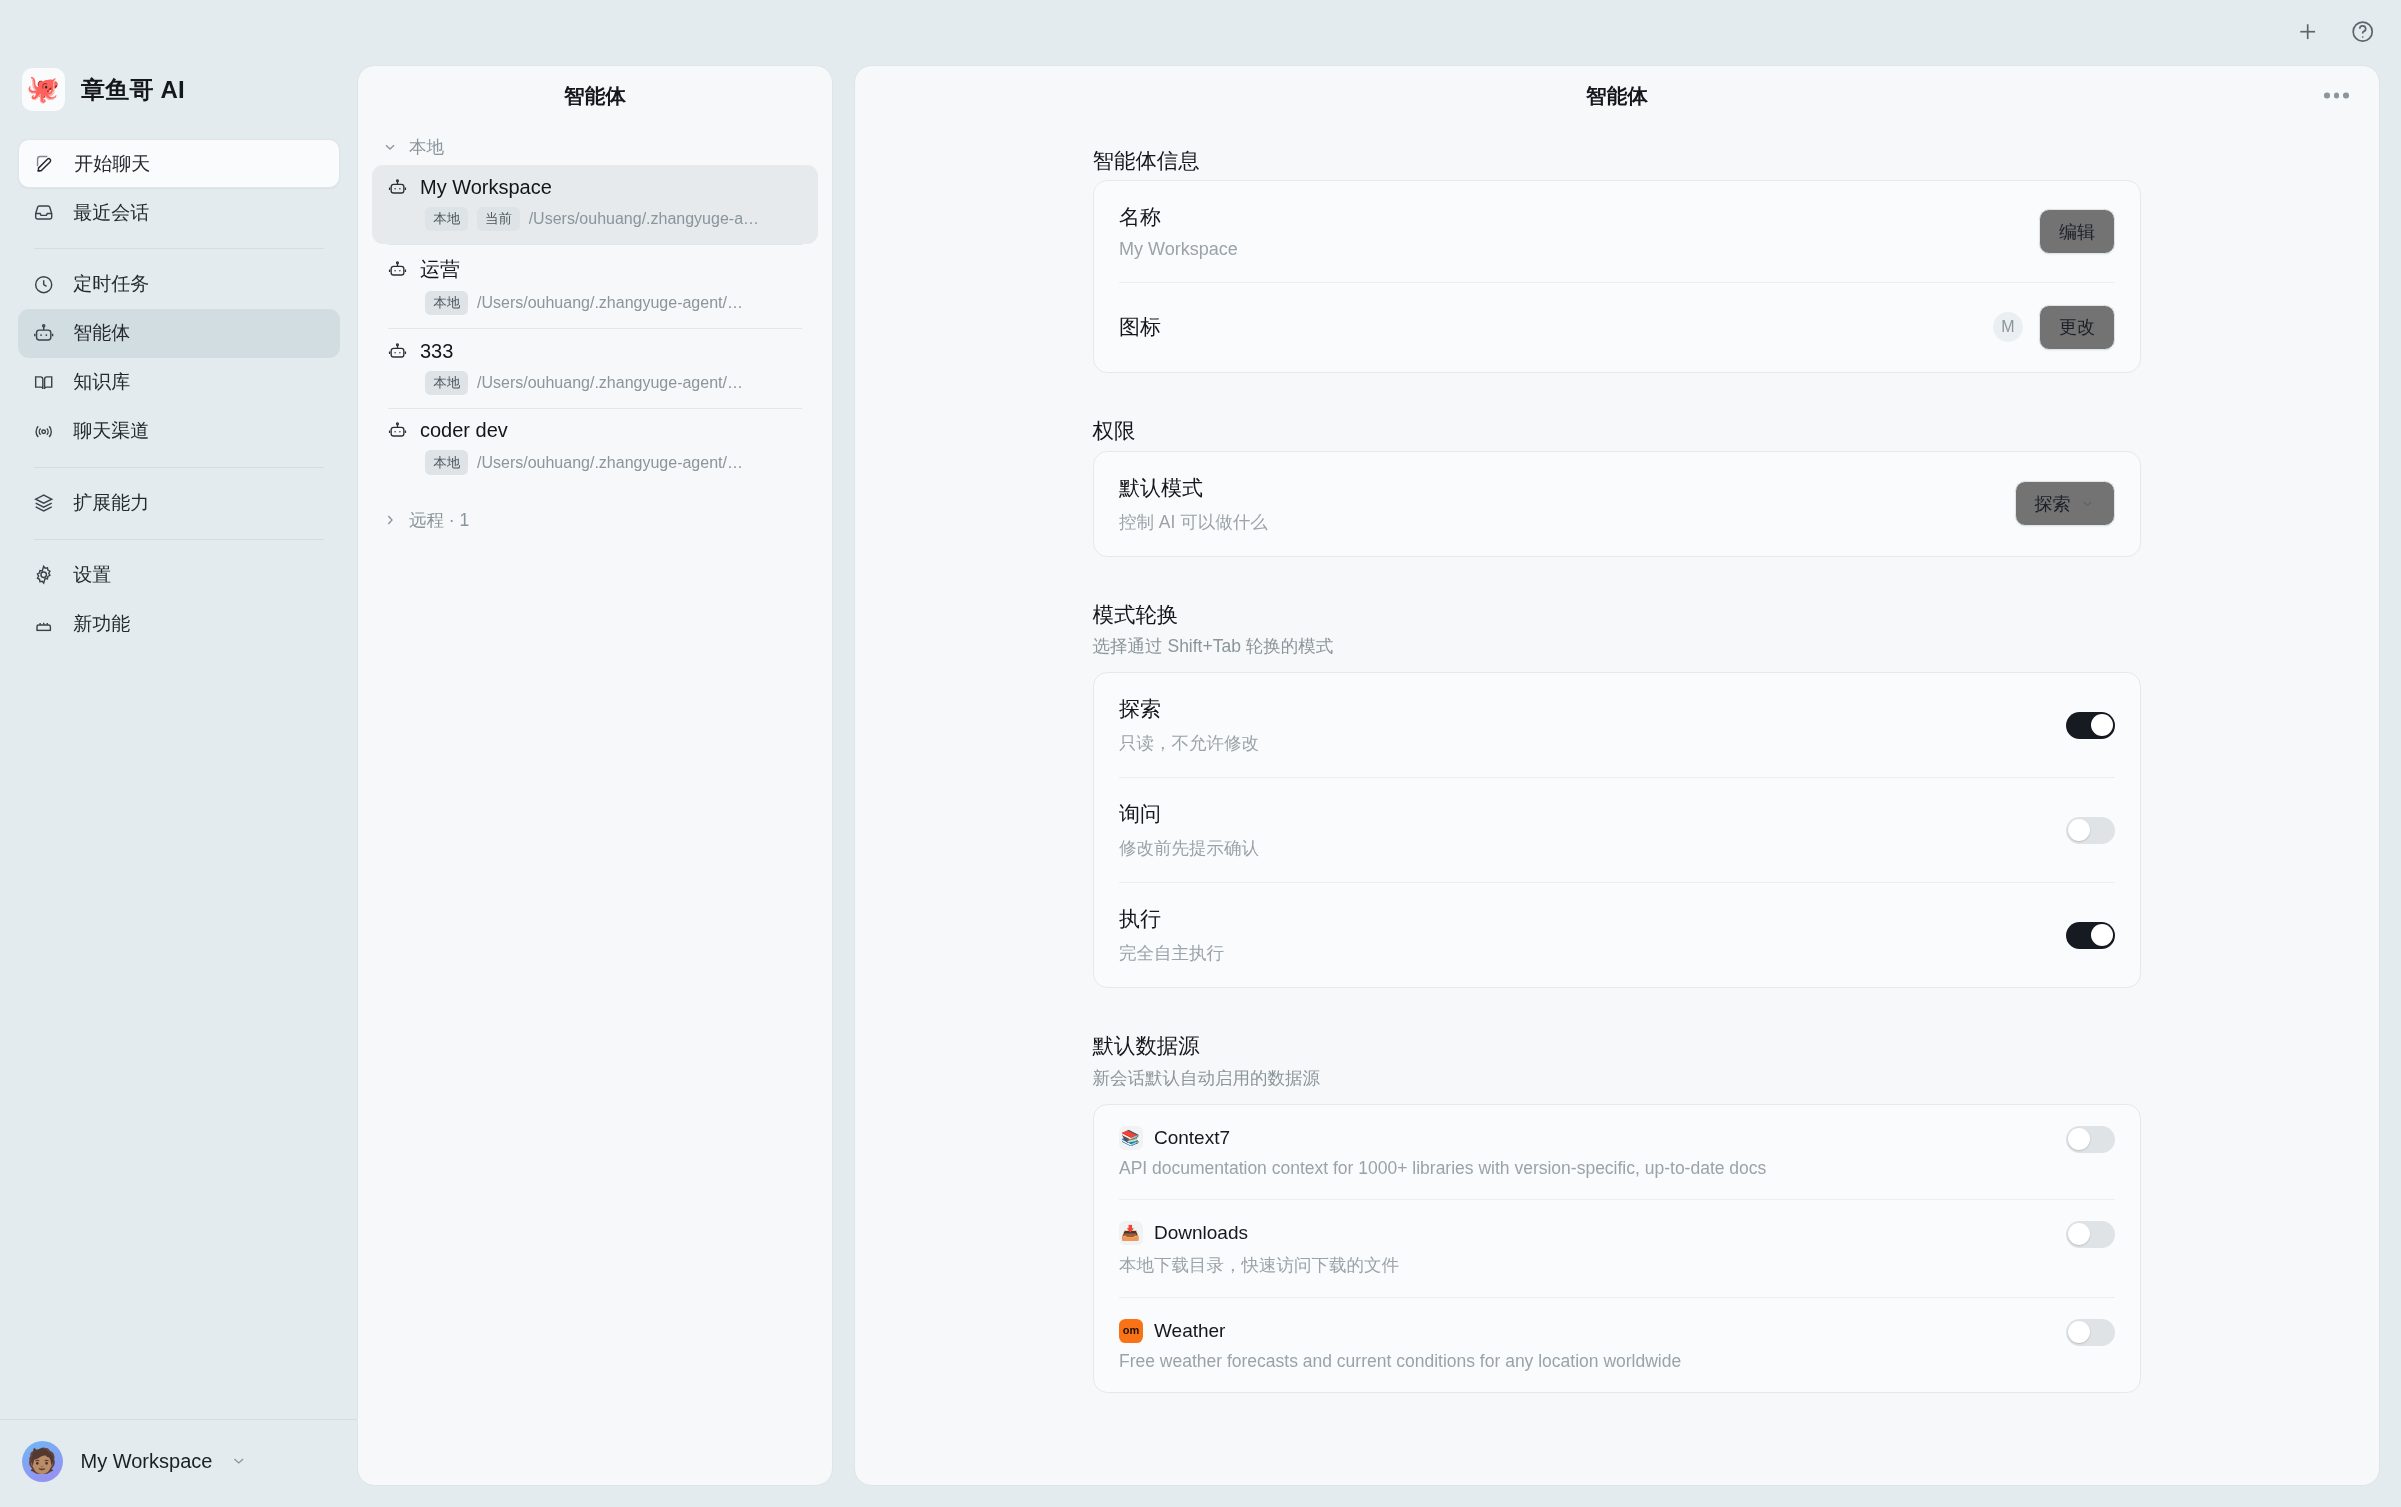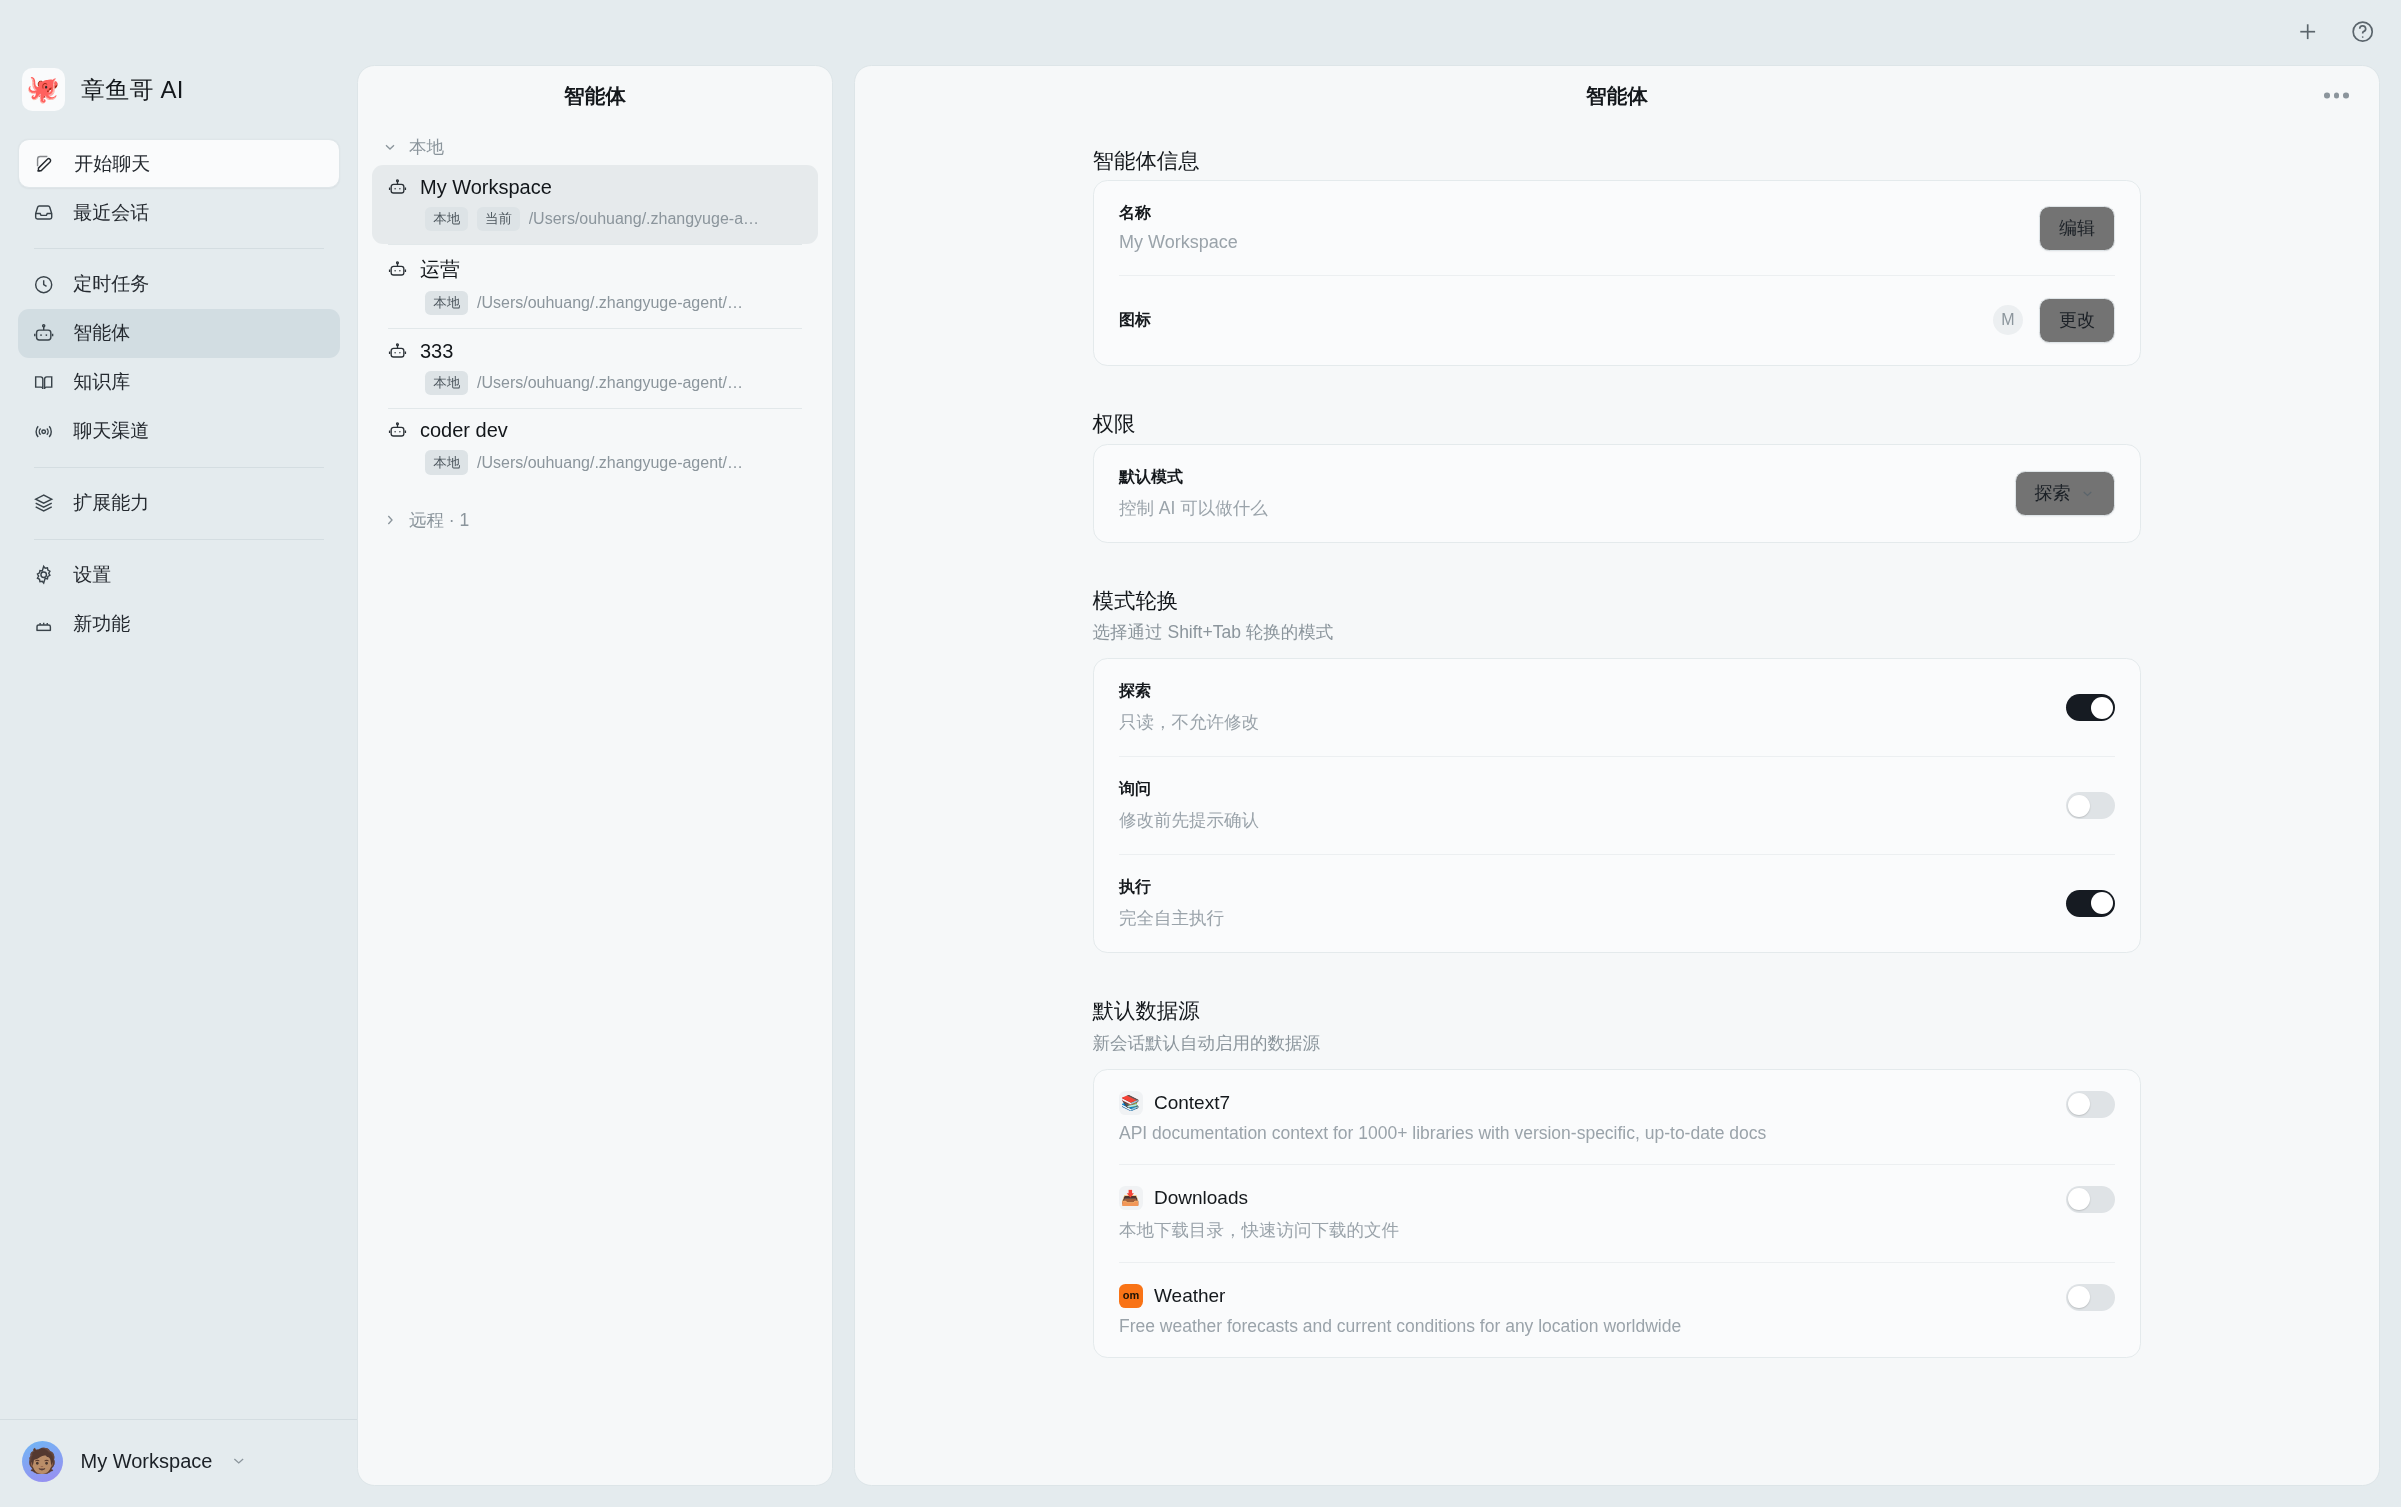--- a/index.html
+++ b/index.html
@@ -17,21 +17,21 @@
                  display: flex; align-items: center; justify-content: center; cursor: pointer; }
   .topbar-right { position: absolute; right: 19px; top: 12.7px; display: flex; align-items: center; gap: 17.5px; }
   .tb-btn { width: 38px; height: 38px; display: flex; align-items: center; justify-content: center; cursor: pointer; }
 
   
   .sidebar { width: 357px; height: 1507px; background: #e4ebee; flex: 0 0 357px;
              display: flex; flex-direction: column; position: relative; }
   .sidebar-brand { display: flex; align-items: center; gap: 16px; padding: 0 22px; height: 51px; margin-top: 64px; }
   .brand-logo { width: 43px; height: 43px; border-radius: 10.3px; background: #fafbfc;
                 display: flex; align-items: center; justify-content: center; font-size: 27px; line-height: 1; }
-  .brand-name { font-size: 24px; font-weight: 400; color: #14181c; letter-spacing: 0.2px; }
+  .brand-name { font-size: 24px; font-weight: 700; color: #14181c; letter-spacing: 0.2px; }
 
   .nav { margin-top: 24px; padding: 0 17.5px; }
   .nav-item { display: flex; align-items: center; gap: 17.5px; height: 49px; padding: 0 14.3px;
               border-radius: 11px; color: #252a30; font-size: 19px; cursor: pointer; }
   .nav-item .ico { width: 24px; height: 24px; display: flex; align-items: center; justify-content: center; flex: 0 0 24px; }
   .nav-item.primary { background: #fafbfc; border: 0.8px solid #dfe6e9; box-shadow: 0 0.8px 1.6px rgba(30,45,60,.05); }
   .nav-item.active { background: #d2dde2; }
   .nav-sep { height: 0.8px; background: #d4dde1; margin: 11px 16px; }
 
   .sidebar-foot { margin-top: auto; border-top: 0.8px solid #d4dde1; padding: 20.6px 22px 25.4px; }
@@ -70,21 +70,21 @@
 
   .main-scroll { height: 1363px; overflow: hidden; padding: 20.6px 0 0 0; }
   .section { padding: 0 238px; }
   .sec-title { font-size: 21.4px; font-weight: 400; color: #14181c; margin-bottom: 5.6px; }
   .sec-sub { font-size: 17.5px; color: #8b959c; margin-bottom: 14.3px; }
   .sec-gap { height: 43px; }
   .card { background: #fafbfc; border: 0.8px solid #e4eaec; border-radius: 14.3px; }
   .card-row { display: flex; align-items: center; justify-content: space-between; padding: 22px 25.4px; }
   .card-sep { height: 0.8px; background: #eceff1; margin: 0 25.4px; }
   .row-left { display: flex; flex-direction: column; gap: 8px; }
-  .row-label { font-size: 16px; font-weight: 700; color: #14181c; }
+  .row-label { font-size: 21px; font-weight: 400; color: #14181c; }
   .row-value { font-size: 18px; color: #9aa3aa; }
   .row-desc { font-size: 17.5px; color: #9aa3aa; }
   .row-right { display: flex; align-items: center; gap: 16px; }
   .btn { background: #737373; border: 0.8px solid #dfe5e8; border-radius: 10.3px;
          padding: 9.5px 19px; font-size: 18px; color: #1b2026; cursor: pointer;
          box-shadow: 0 0.8px 1.6px rgba(30,45,60,.05); }
   .btn-select { display: flex; align-items: center; gap: 9.5px; }
   .mini-avatar { width: 30px; height: 30px; border-radius: 50%; background: #eceff1;
                  display: flex; align-items: center; justify-content: center;
                  font-size: 16px; color: #8b959c; }

